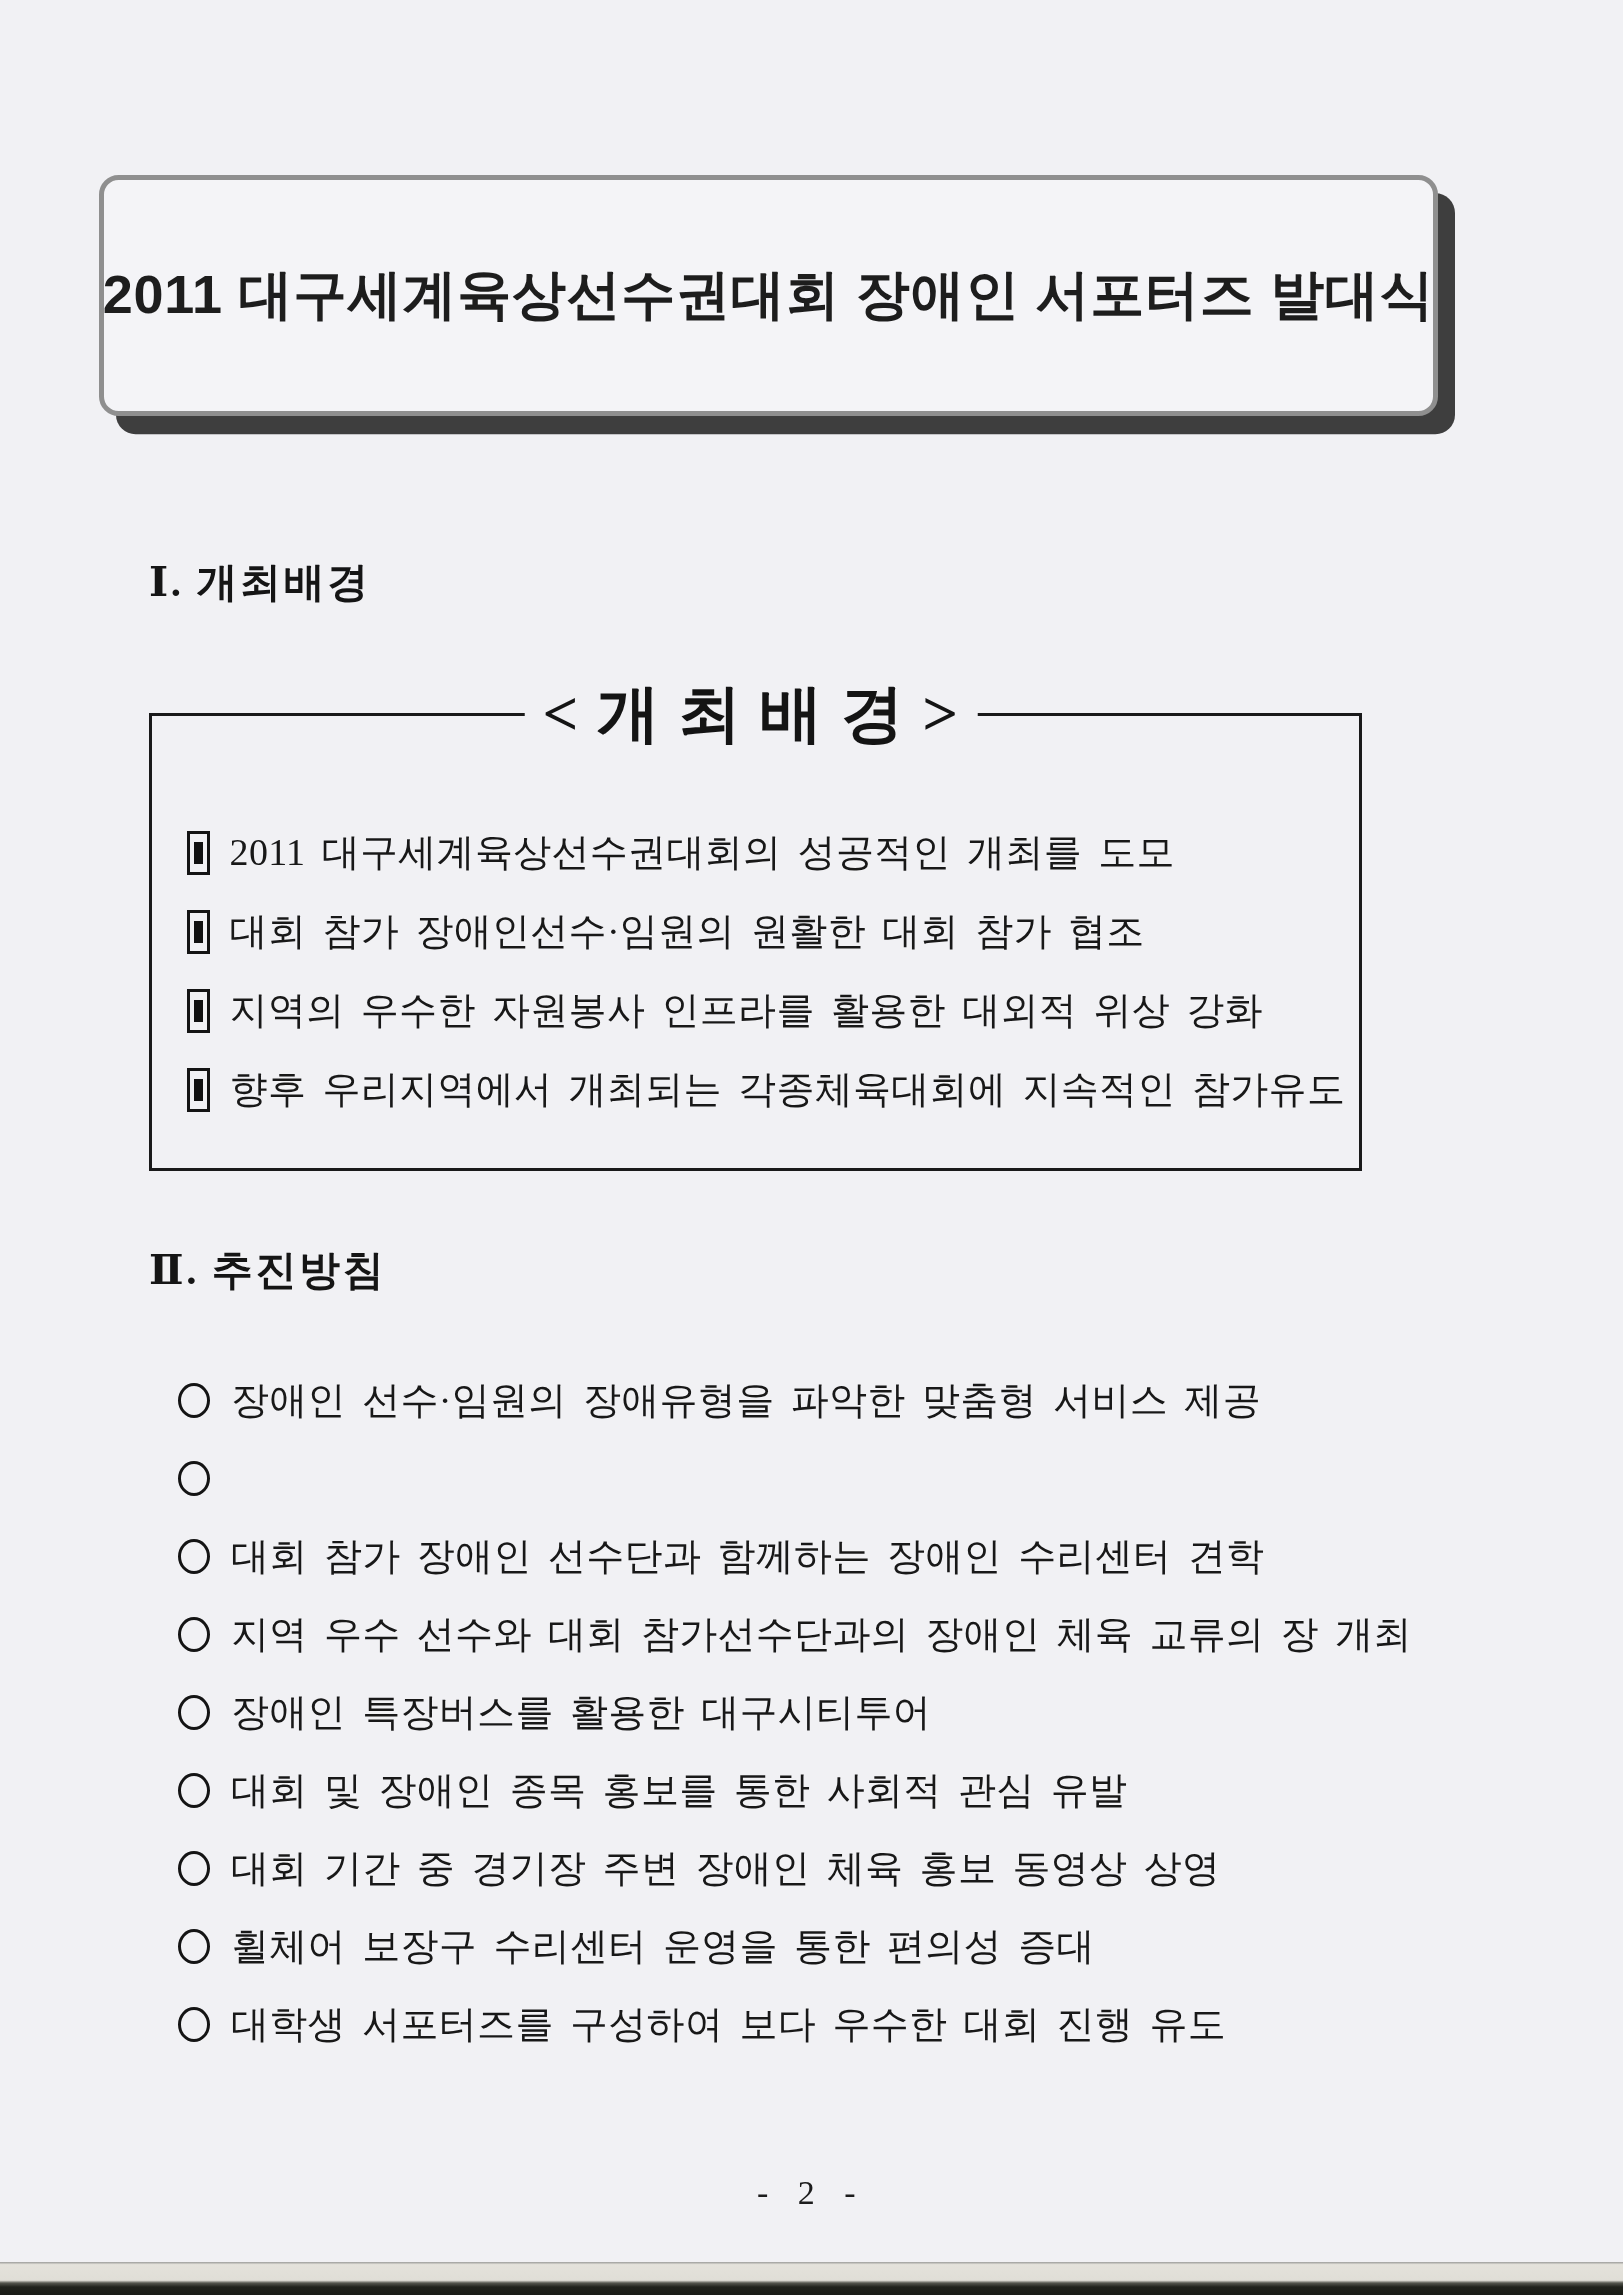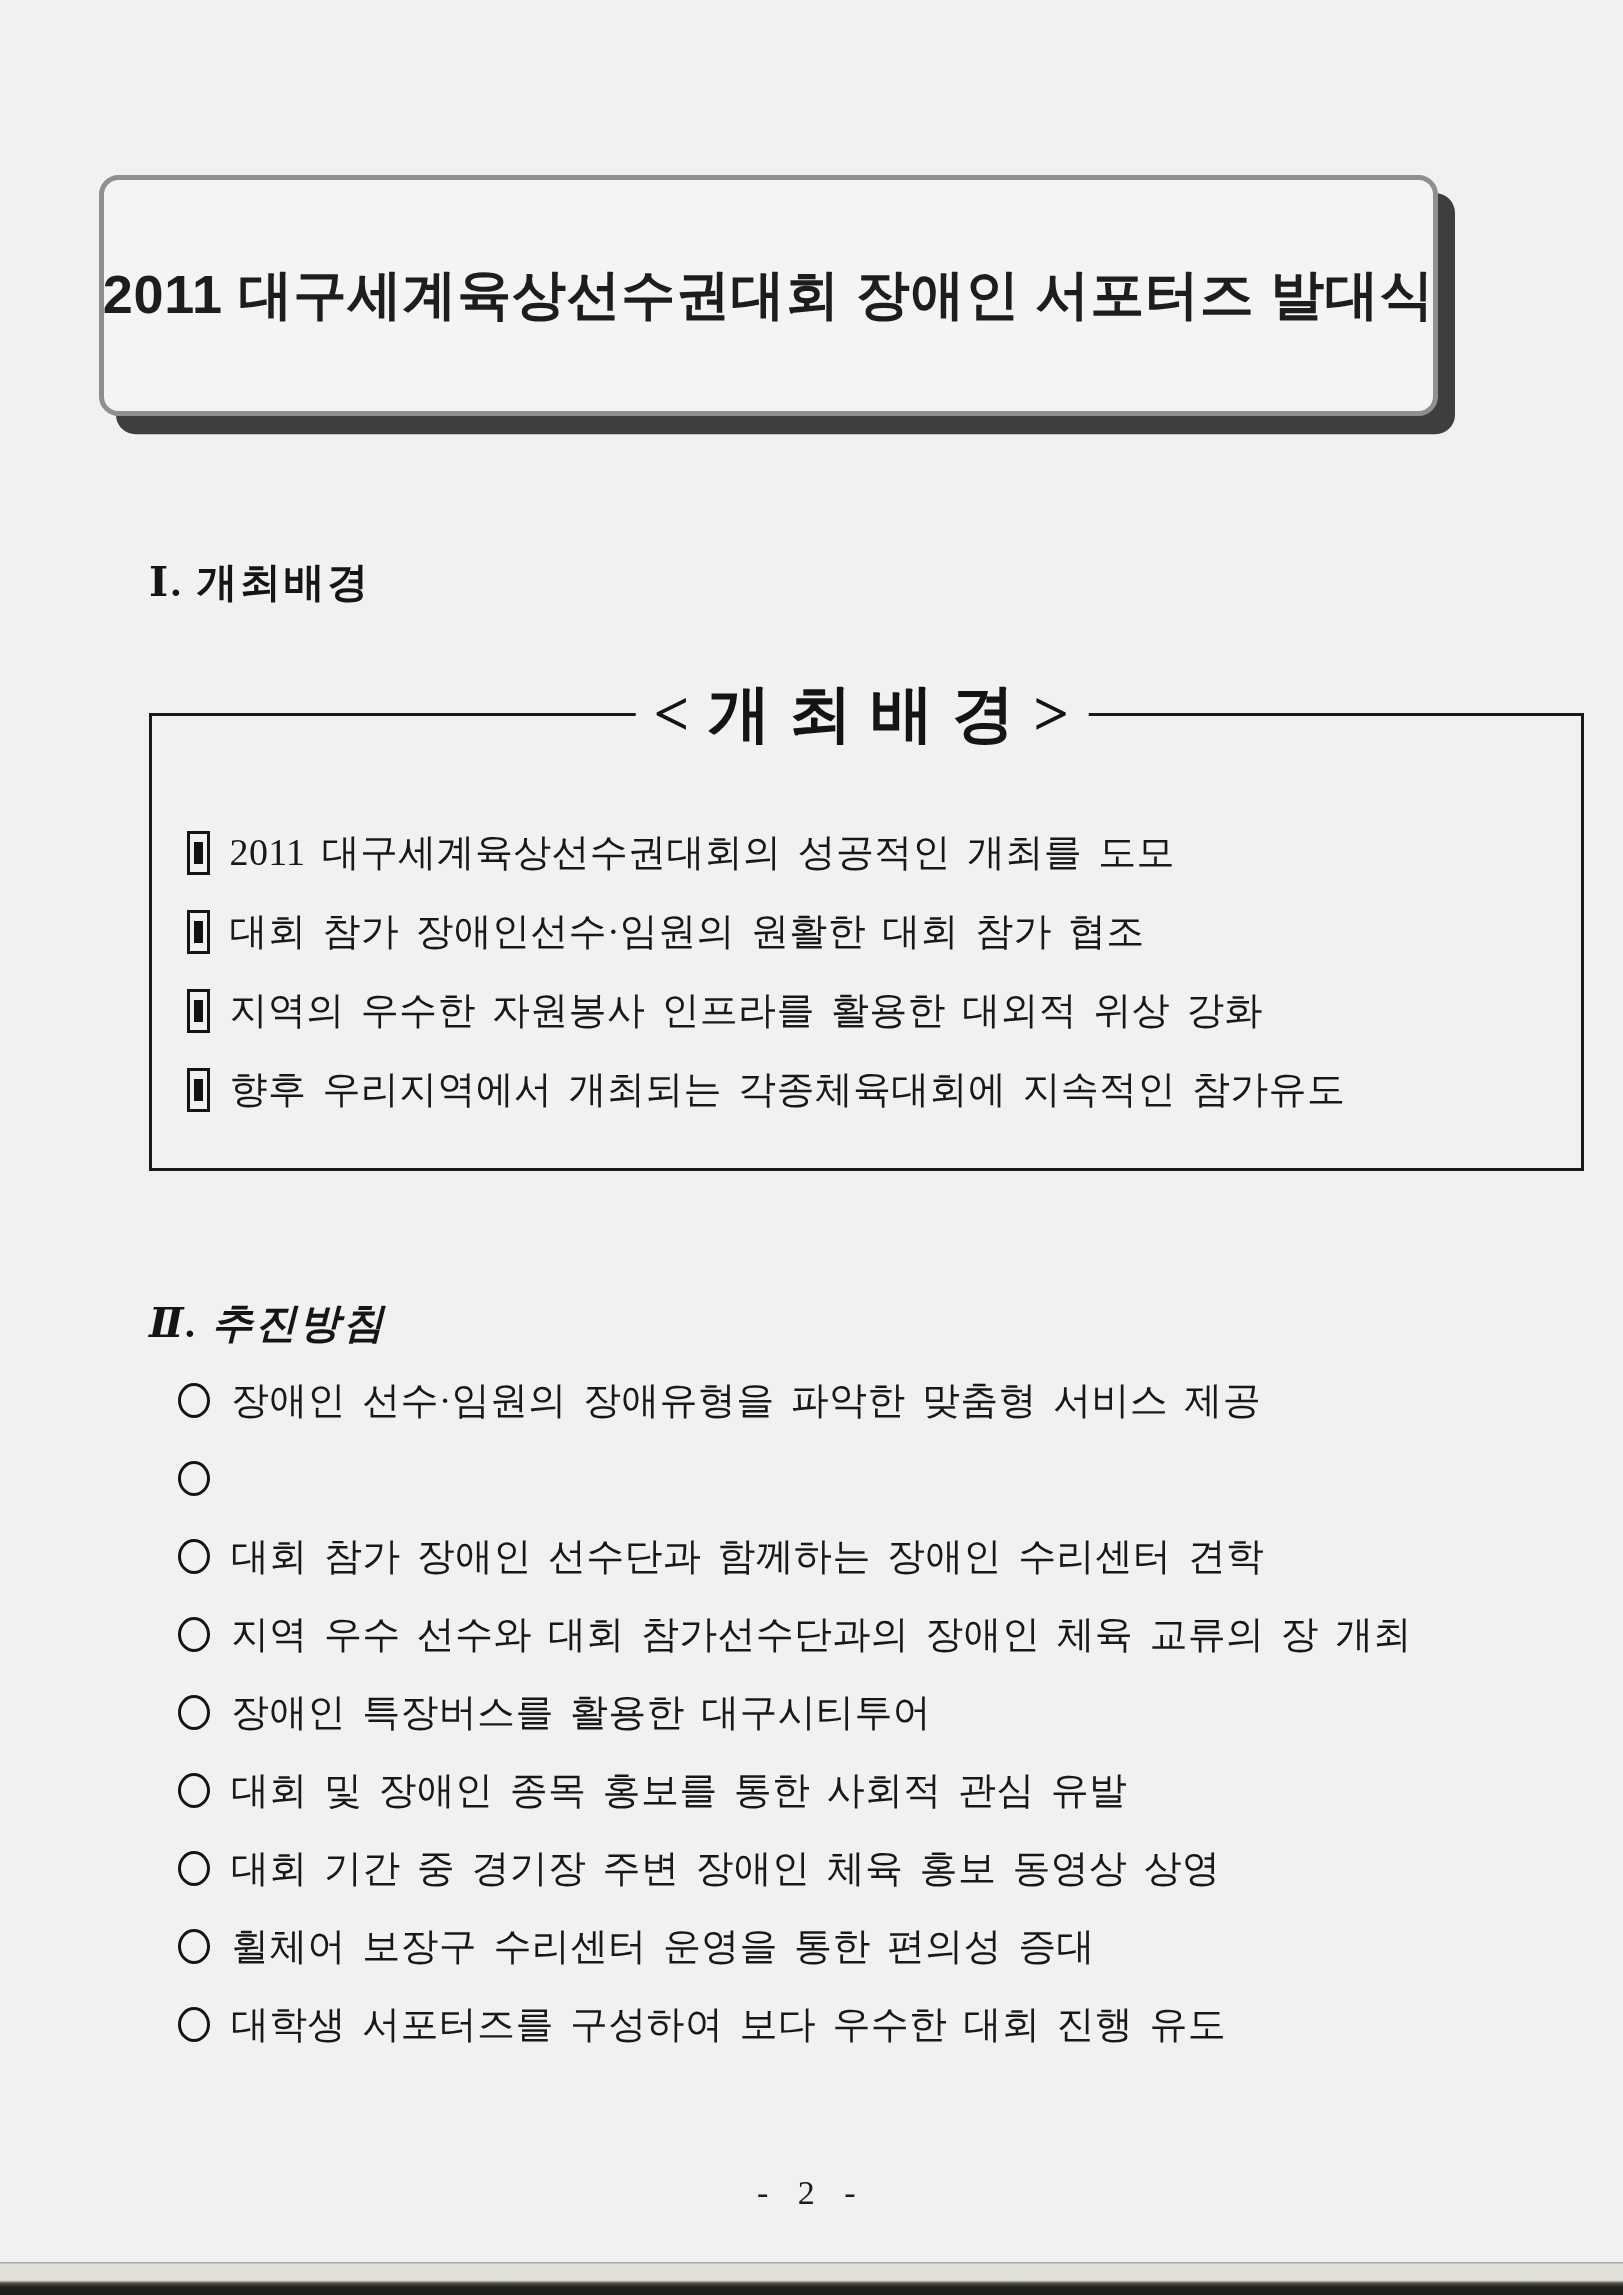--- a/index.html
+++ b/index.html
@@ -46,28 +46,28 @@
   .sec-heading {
     position: absolute;
     left: 149px;
     font-weight: bold;
     font-size: 41px;
     letter-spacing: 2.6px;
     color: #151515;
     white-space: nowrap;
   }
   #section1-heading { top: 555px; }
-  #section2-heading { top: 1296px; font-style: italic; }
+  #section2-heading { top: 1243px; }
 
   
   #background-box {
     position: absolute;
     left: 149px;
     top: 713px;
-    width: 1435px;
+    width: 1213px;
     height: 458px;
     box-sizing: border-box;
     border: 3.3px solid #1a1a1a;
   }
   #background-box-title {
     position: absolute;
     top: -51px;
     left: 50%;
     transform: translateX(-51%);
     background: #f1f1f4;

